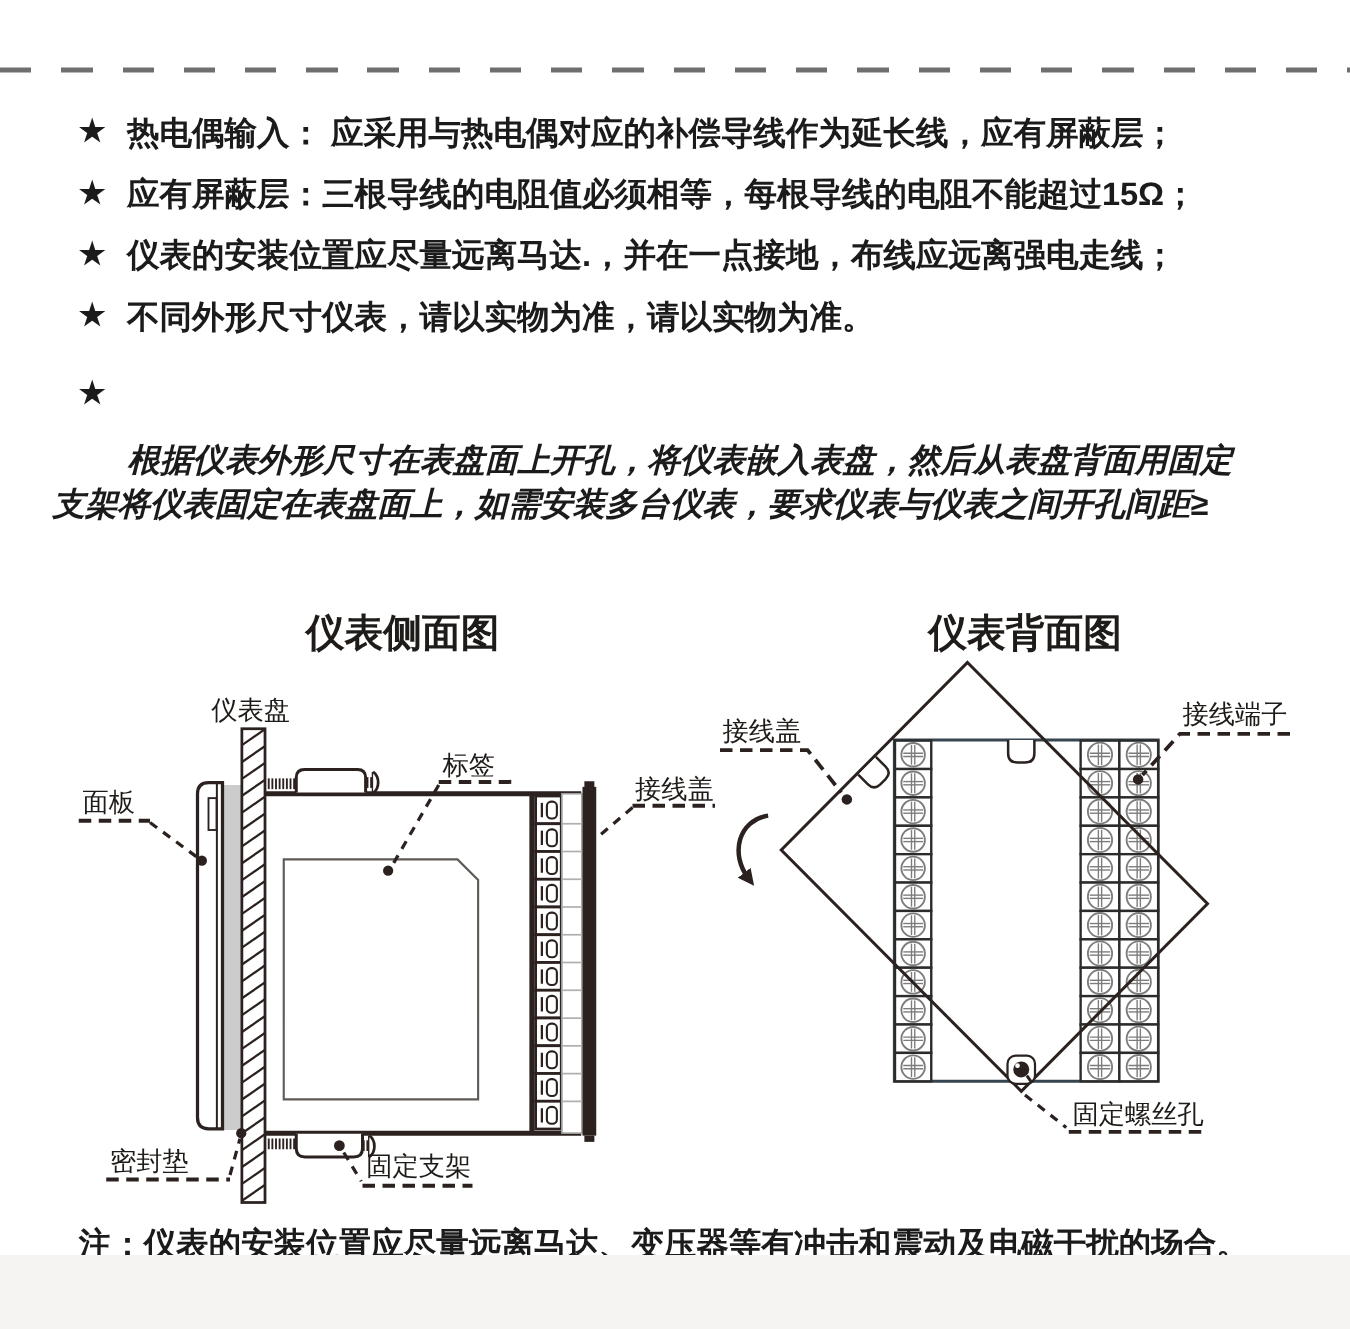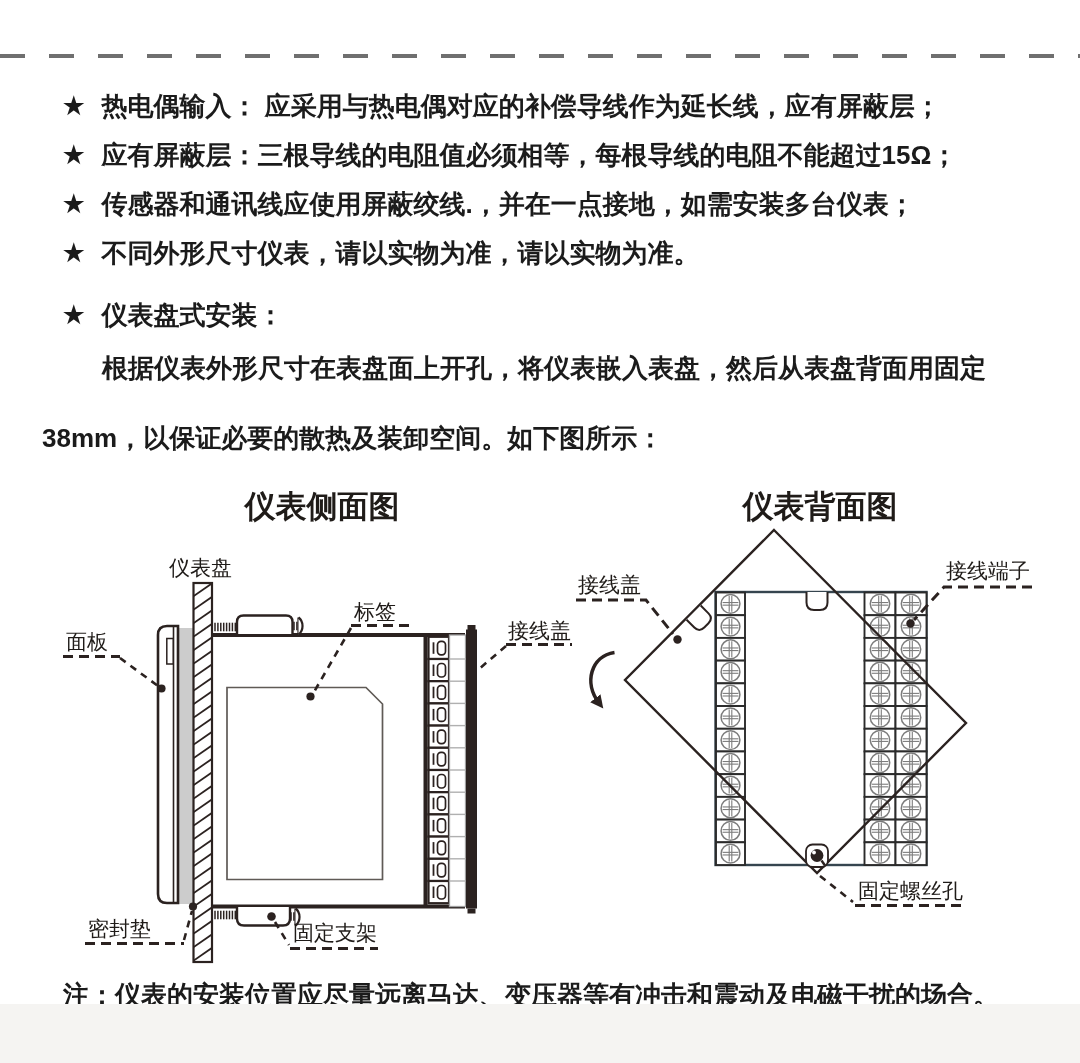--- a/index.html
+++ b/index.html
@@ -3,21 +3,21 @@
 <meta charset="utf-8">
 <style>
   html,body{margin:0;padding:0;background:#ffffff;}
   .page{position:relative;width:1080px;height:1063px;background:#ffffff;overflow:hidden;
         font-family:"Liberation Sans",sans-serif;color:#1b1b1b;}
   .sep{position:absolute;left:0;top:54px;width:1080px;height:4px;
        background:repeating-linear-gradient(90deg,#6f6f6f 0 25px,transparent 25px 49px);}
   .bullet{position:absolute;left:63px;display:flex;gap:17px;font-size:26px;font-weight:bold;
           line-height:36px;white-space:nowrap;}
   .bullet .star{font-size:24px;}
-  .para-line{position:absolute;font-size:26px;font-weight:bold;line-height:36px;white-space:nowrap;}
+  .para-line{position:absolute;font-size:26px;font-weight:bold;line-height:36px;white-space:nowrap;font-style:italic;}
   .note{position:absolute;left:63px;top:978px;font-size:26px;font-weight:bold;white-space:nowrap;}
   .footer-strip{position:absolute;left:0;top:1004px;width:1080px;height:59px;background:#f5f4f2;}
   svg.diagrams{position:absolute;left:0;top:470px;width:1080px;height:500px;}
   svg text{fill:#1f1b18;}
   .dia-title{font-family:"DejaVu Serif",serif;font-size:31px;font-weight:bold;}
   .dia-label{font-family:"Liberation Sans",sans-serif;font-size:21px;}
 </style>
 </head>
 <body>
 
@@ -28,34 +28,33 @@
   <div class="bullet" style="top:88px">
     <span class="star">★</span>
     <span>热电偶输入： 应采用与热电偶对应的补偿导线作为延长线，应有屏蔽层；</span>
   </div>
   <div class="bullet" style="top:137px">
     <span class="star">★</span>
     <span>应有屏蔽层：三根导线的电阻值必须相等，每根导线的电阻不能超过15Ω；</span>
   </div>
   <div class="bullet" style="top:186px">
     <span class="star">★</span>
-    <span>传感器和通讯线应使用屏蔽绞线.，并在一点接地，如需安装多台仪表；</span>
+    <span>仪表的安装位置应尽量远离马达.，并在一点接地，布线应远离强电走线；</span>
   </div>
   <div class="bullet" style="top:235px">
     <span class="star">★</span>
     <span>不同外形尺寸仪表，请以实物为准，请以实物为准。</span>
   </div>
 
   <div class="bullet" style="top:297px">
     <span class="star">★</span>
-    <span>仪表盘式安装：</span>
   </div>
 
   <div class="para-line" style="left:102px;top:350px">根据仪表外形尺寸在表盘面上开孔，将仪表嵌入表盘，然后从表盘背面用固定</div>
-  <div class="para-line" style="left:42px;top:420px">38mm，以保证必要的散热及装卸空间。如下图所示：</div>
+  <div class="para-line" style="left:42px;top:385px">支架将仪表固定在表盘面上，如需安装多台仪表，要求仪表与仪表之间开孔间距≥</div>
 
   <svg class="diagrams" viewBox="0 470 1080 500">
     <defs>
       <clipPath id="wallClip">
           <rect x="193" y="583" width="19" height="379"></rect>
         </clipPath>
       <marker id="arrowhead" markerUnits="userSpaceOnUse" markerWidth="20" markerHeight="20" refX="6" refY="6.5" orient="auto">
         <path d="M0,0 L13,6.5 L0,13 Z" fill="#2b2220"></path>
       </marker>
     </defs>

